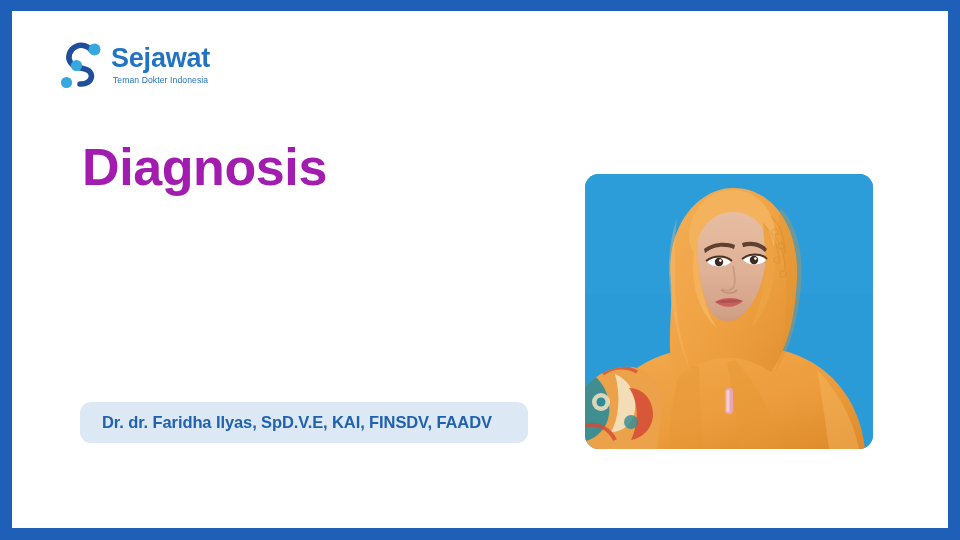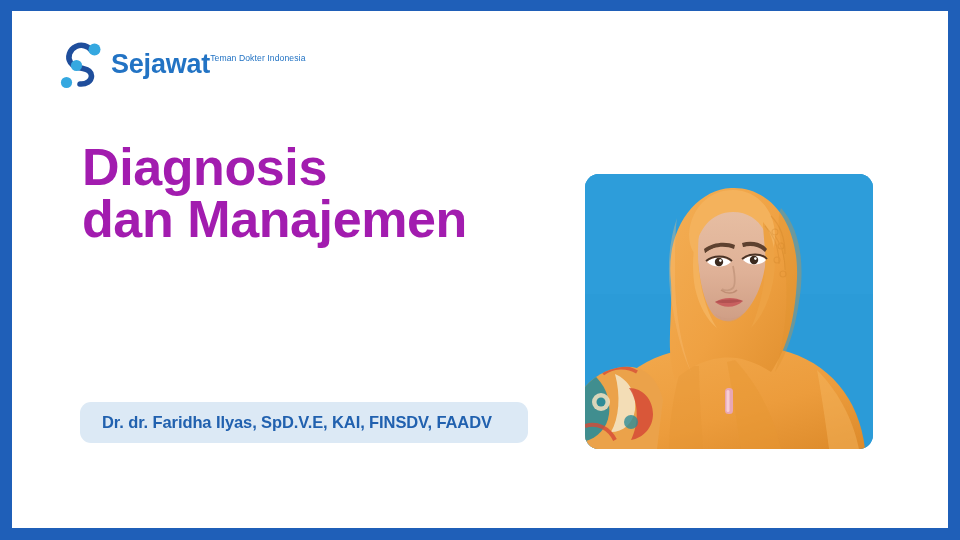--- a/index.html
+++ b/index.html
@@ -41,21 +41,21 @@
     gap: 9px;
   }
   .logo-mark {
     width: 46px;
     height: 50px;
     flex: none;
     display: block;
   }
   .logo-text {
     display: flex;
-    flex-direction: row;
+    flex-direction: column;
     justify-content: center;
     padding-top: 2px;
     text-align: center;
   }
   .logo-word {
     font-size: 27px;
     font-weight: 700;
     color: #2273C4;
     letter-spacing: -0.2px;
     line-height: 1.02;
@@ -135,21 +135,20 @@
         <circle cx="10.5" cy="43.5" r="5.6" fill="#35A8E0"></circle>
       </svg>
       <div class="logo-text">
         <div class="logo-word">Sejawat</div>
         <div class="logo-tagline">Teman Dokter Indonesia</div>
       </div>
     </div>
 
     <div class="title-block">
       <div class="title-line">Diagnosis</div>
-      <div class="title-line">dan Manajemen</div>
     </div>
 
     <div class="speaker-badge">
       <div class="speaker-name">Dr. dr. Faridha Ilyas, SpD.V.E, KAI, FINSDV, FAADV</div>
     </div>
 
     <div class="portrait">
       <svg viewBox="0 0 288 275" preserveAspectRatio="xMidYMid slice">
         <defs>
           <linearGradient id="gHijab" x1="0" y1="0" x2="1" y2="1">

